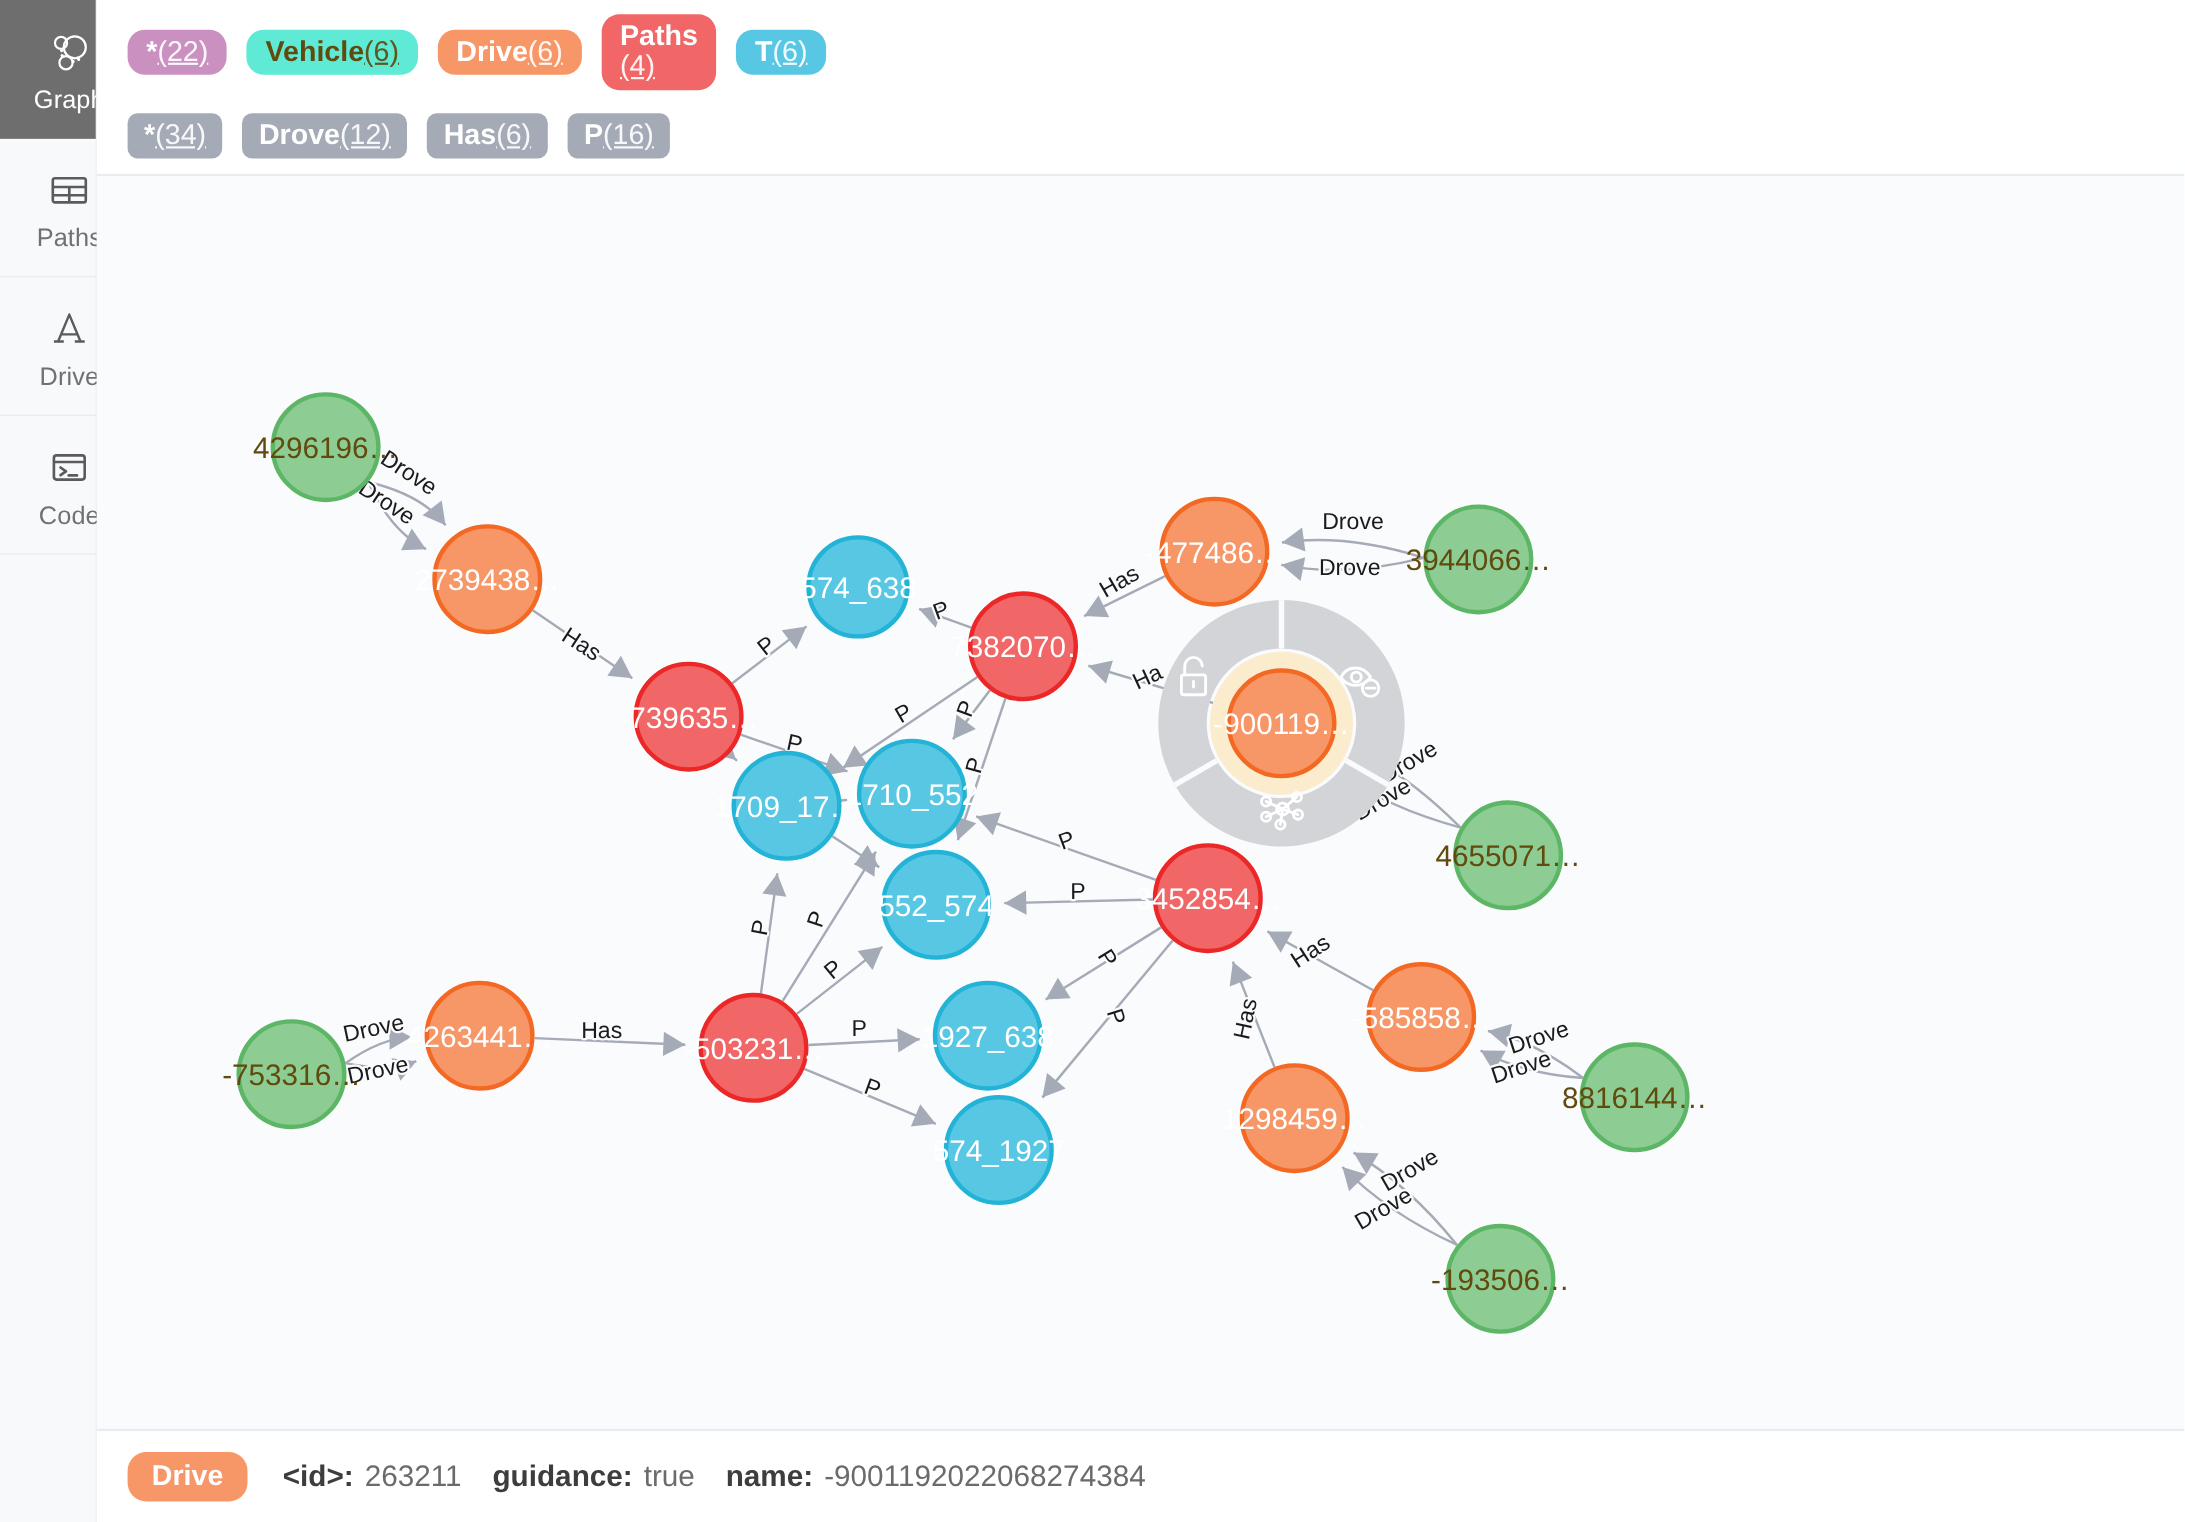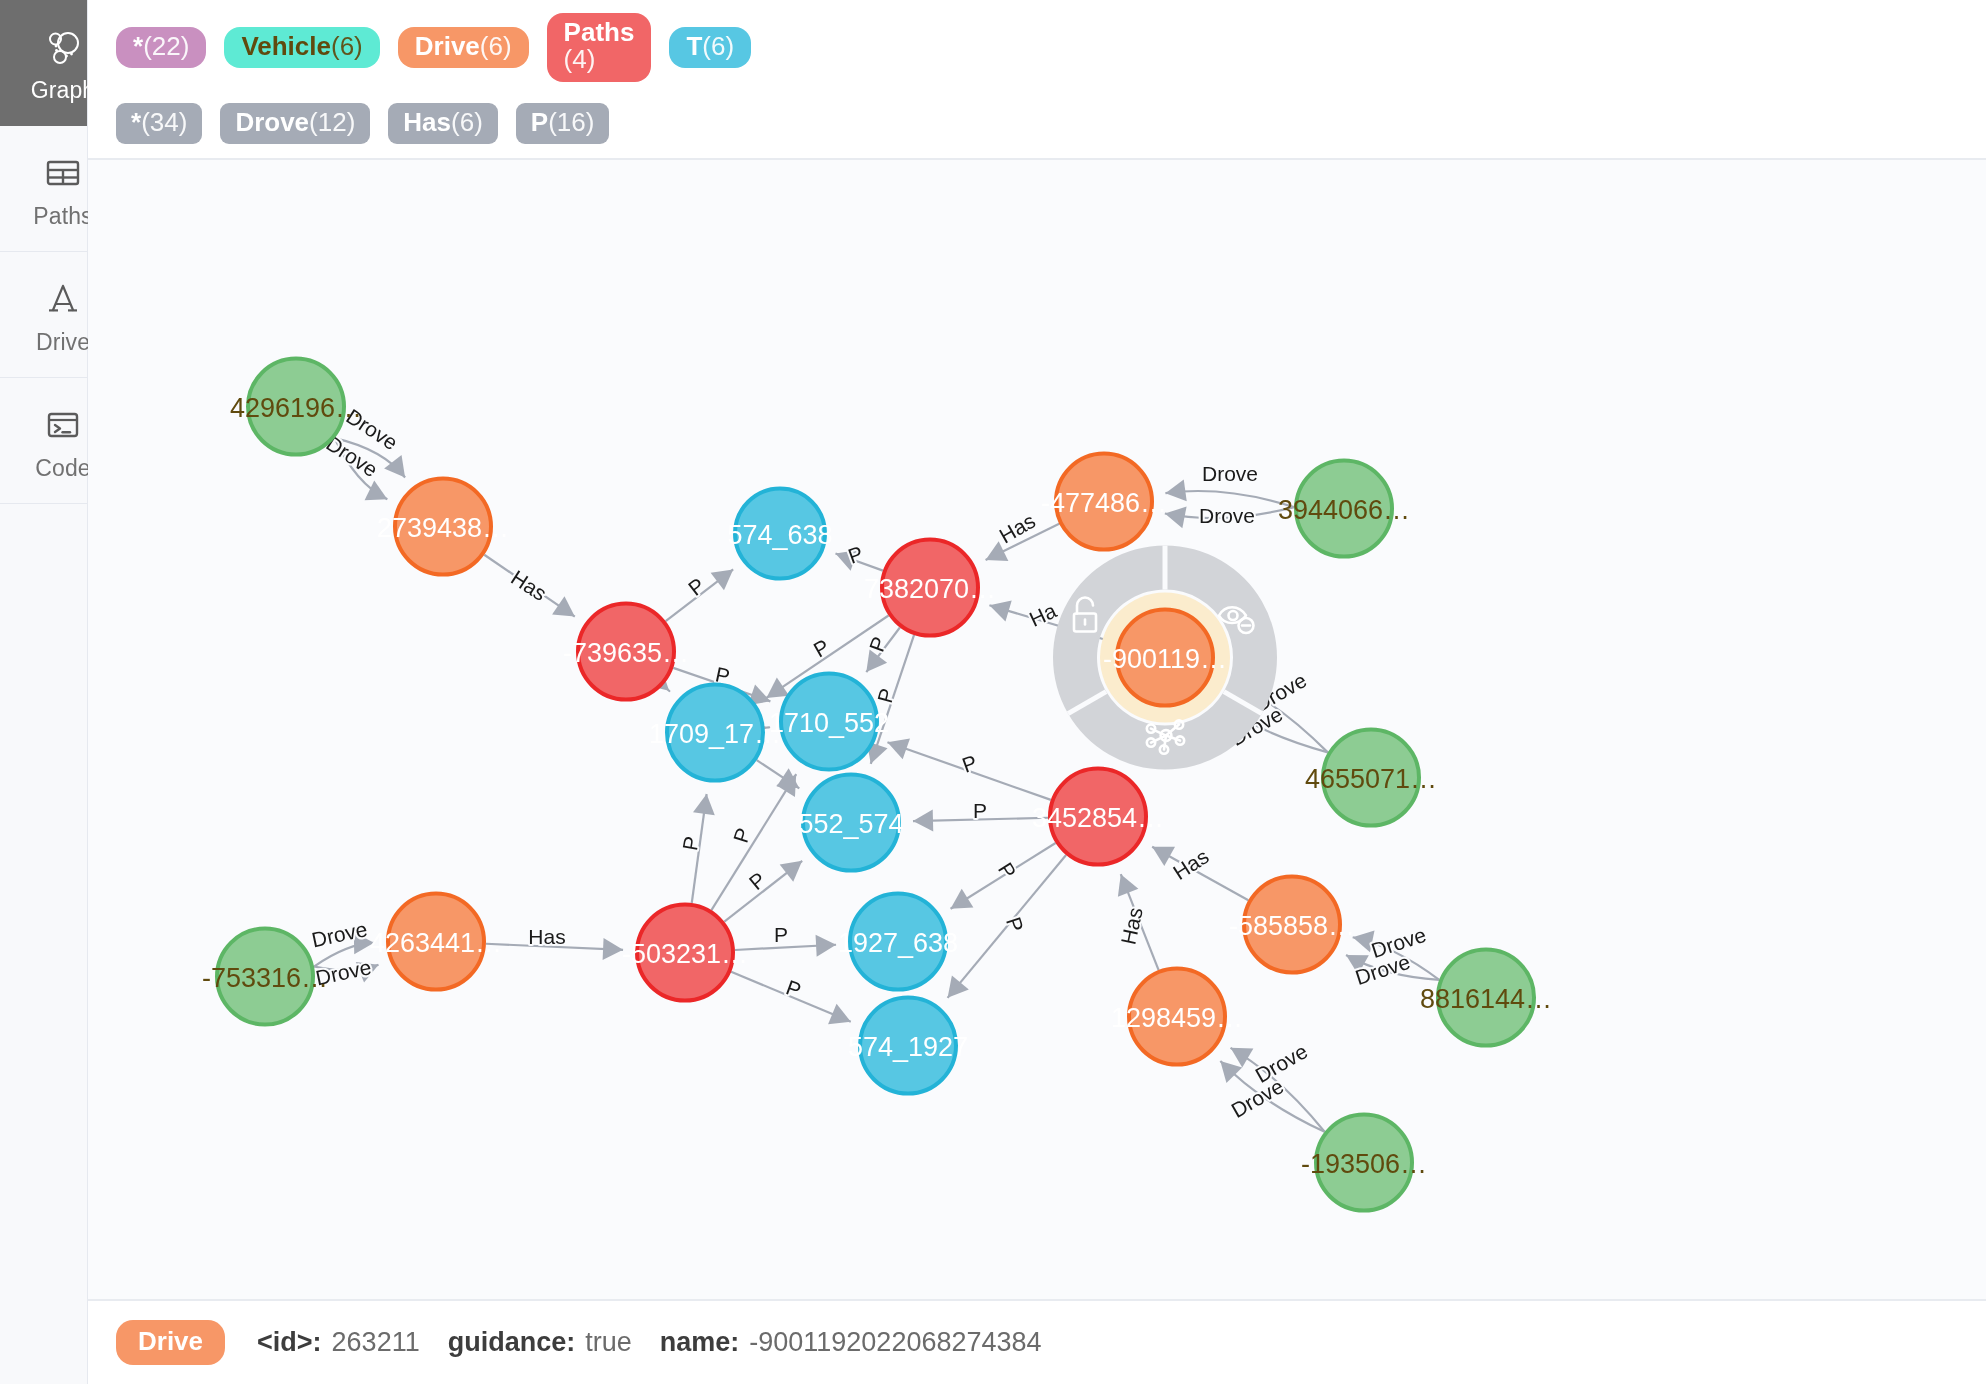--- a/index.html
+++ b/index.html
@@ -94,20 +94,21 @@
     line-height: 1.05;
     font-weight: bold;
     color: #ffffff;
     white-space: nowrap;
     cursor: pointer;
     user-select: none;
   }
   .pill .cnt {
     font-weight: normal;
     opacity: .92;
+    text-decoration: underline;
   }
   .pill.rel {
     border-radius: 9px;
     background: #a5abb6;
     padding: 6px 15px 8px;
   }
 
   
   .canvas-wrap {
     flex: 1 1 auto;

